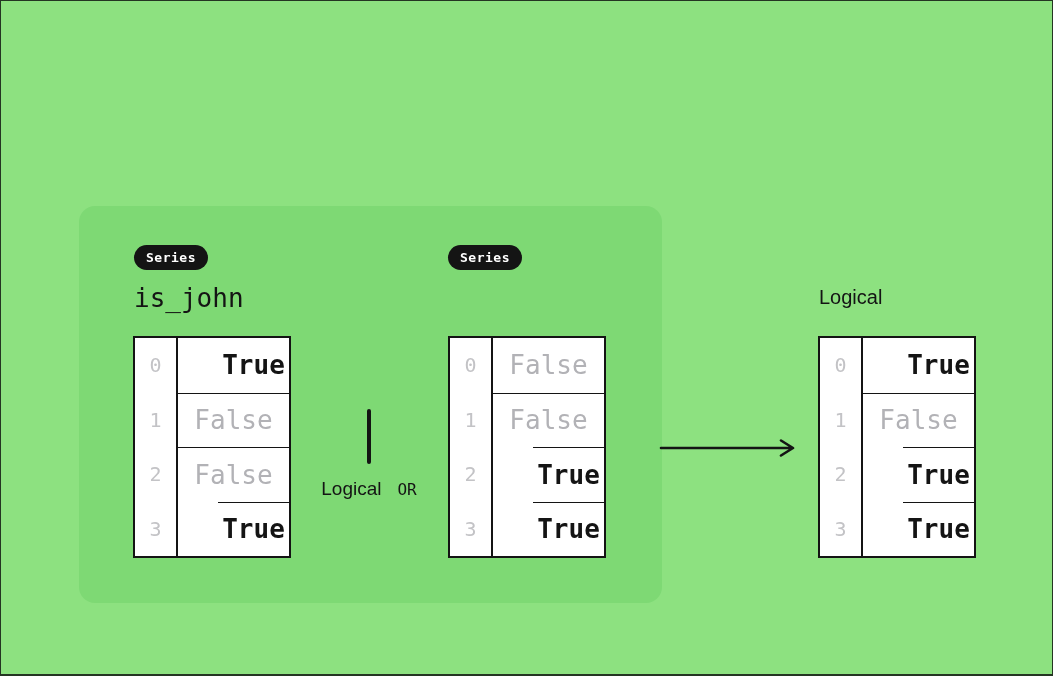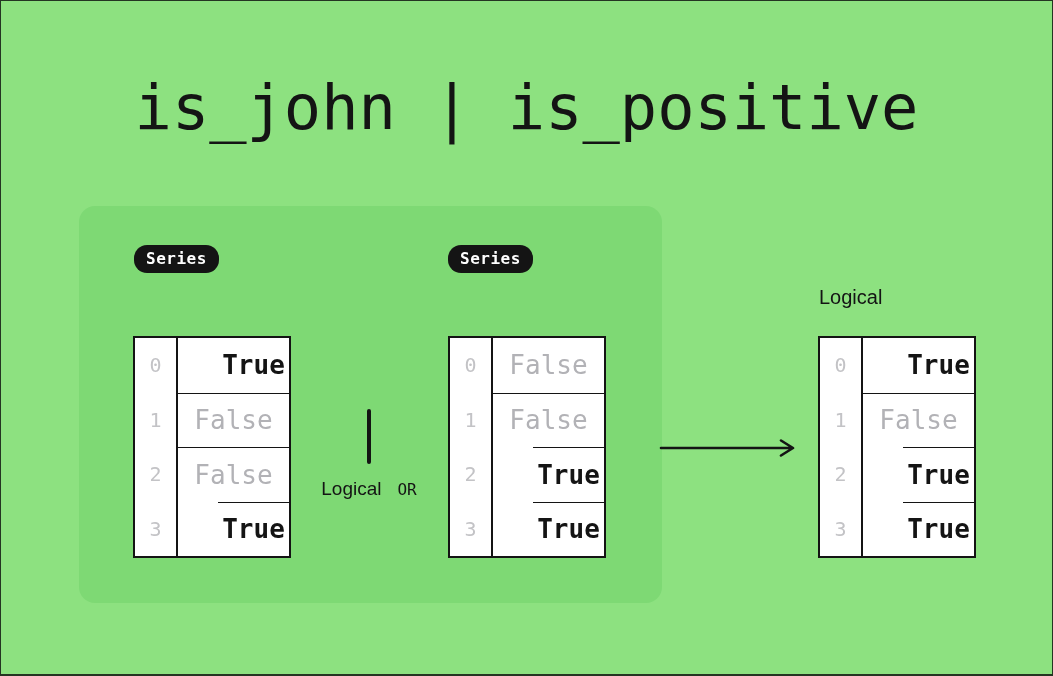--- a/index.html
+++ b/index.html
@@ -47,21 +47,21 @@
     height:397px;
     background:var(--panel);
     border-radius:16px;
   }
   .badge{
     position:absolute;
     display:inline-block;
     background:var(--badge-bg);
     color:var(--badge-text);
     font-family:"DejaVu Sans Mono", monospace;
-    font-size:16px;
+    font-size:13px;
     font-weight:700;
     line-height:1;
     padding:6px 12px 6px;
     border-radius:13px;
     letter-spacing:0.5px;
   }
   .series-name{
     position:absolute;
     font-family:"DejaVu Sans Mono", monospace;
     font-size:26px;
@@ -141,25 +141,25 @@
     font-family:"Liberation Sans", sans-serif;
     font-size:20px;
     color:var(--ink);
   }
 </style>
 </head>
 <body>
 
 <div class="stage">
 
-  <div class="title">is_john | is_positive</div>
 
   <div class="panel">
 
     <span class="badge" style="left:55px;top:39px;">Series</span>
+    <div class="series-name" style="left:55px;top:78px;">is_john</div>
     <div class="btable" style="left:54px;top:130px;">
       <div class="brow">
         <div class="cell idx">0</div>
         <div class="cell val" data-state="true">True</div>
       </div>
       <div class="brow">
         <div class="cell idx">1</div>
         <div class="cell val" data-state="false">False</div>
       </div>
       <div class="brow">

